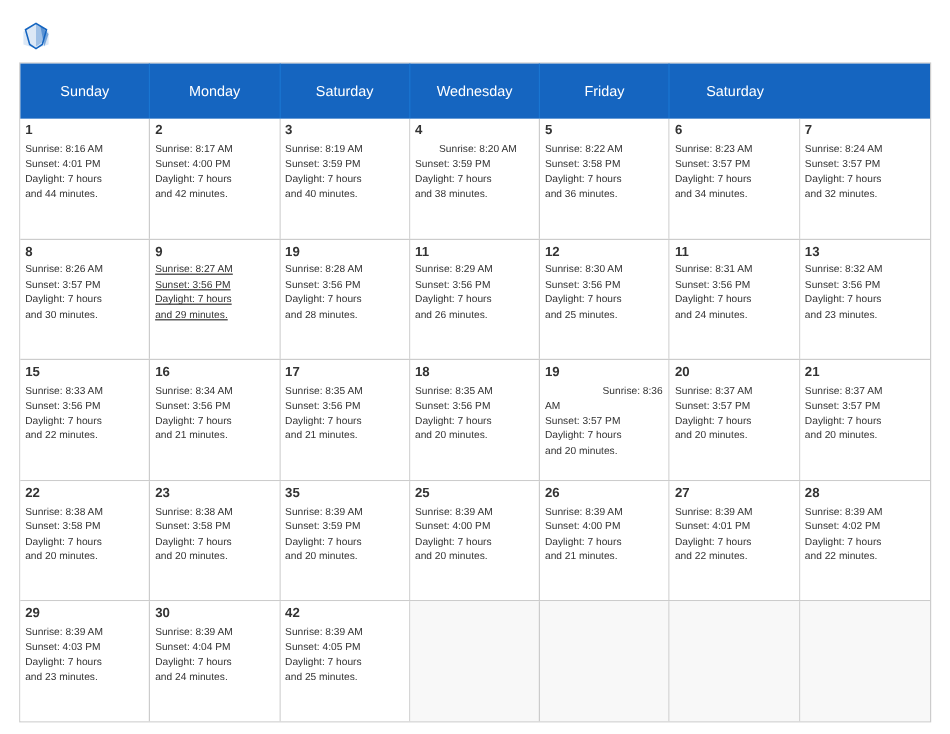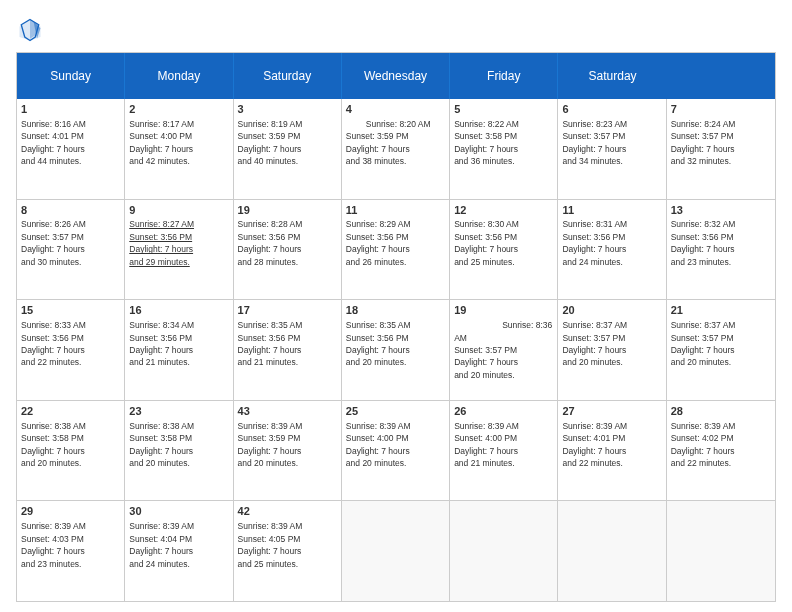--- a/index.html
+++ b/index.html
@@ -233,21 +233,21 @@
         </div>
         <div class="cal-week">
           <div class="cal-cell"><span class="day-num">22</span><span class="cell-text" style="white-space: pre-line;">Sunrise: 8:38 AM
 Sunset: 3:58 PM
 Daylight: 7 hours
 and 20 minutes.</span></div>
           <div class="cal-cell"><span class="day-num">23</span><span class="cell-text" style="white-space: pre-line;">Sunrise: 8:38 AM
 Sunset: 3:58 PM
 Daylight: 7 hours
 and 20 minutes.</span></div>
-          <div class="cal-cell"><span class="day-num">43</span><span class="cell-text" style="white-space: pre-line;">Sunrise: 8:39 AM
+          <div class="cal-cell"><span class="day-num">35</span><span class="cell-text" style="white-space: pre-line;">Sunrise: 8:39 AM
 Sunset: 3:59 PM
 Daylight: 7 hours
 and 20 minutes.</span></div>
           <div class="cal-cell"><span class="day-num">25</span><span class="cell-text" style="white-space: pre-line;">Sunrise: 8:39 AM
 Sunset: 4:00 PM
 Daylight: 7 hours
 and 20 minutes.</span></div>
           <div class="cal-cell"><span class="day-num">26</span><span class="cell-text" style="white-space: pre-line;">Sunrise: 8:39 AM
 Sunset: 4:00 PM
 Daylight: 7 hours

